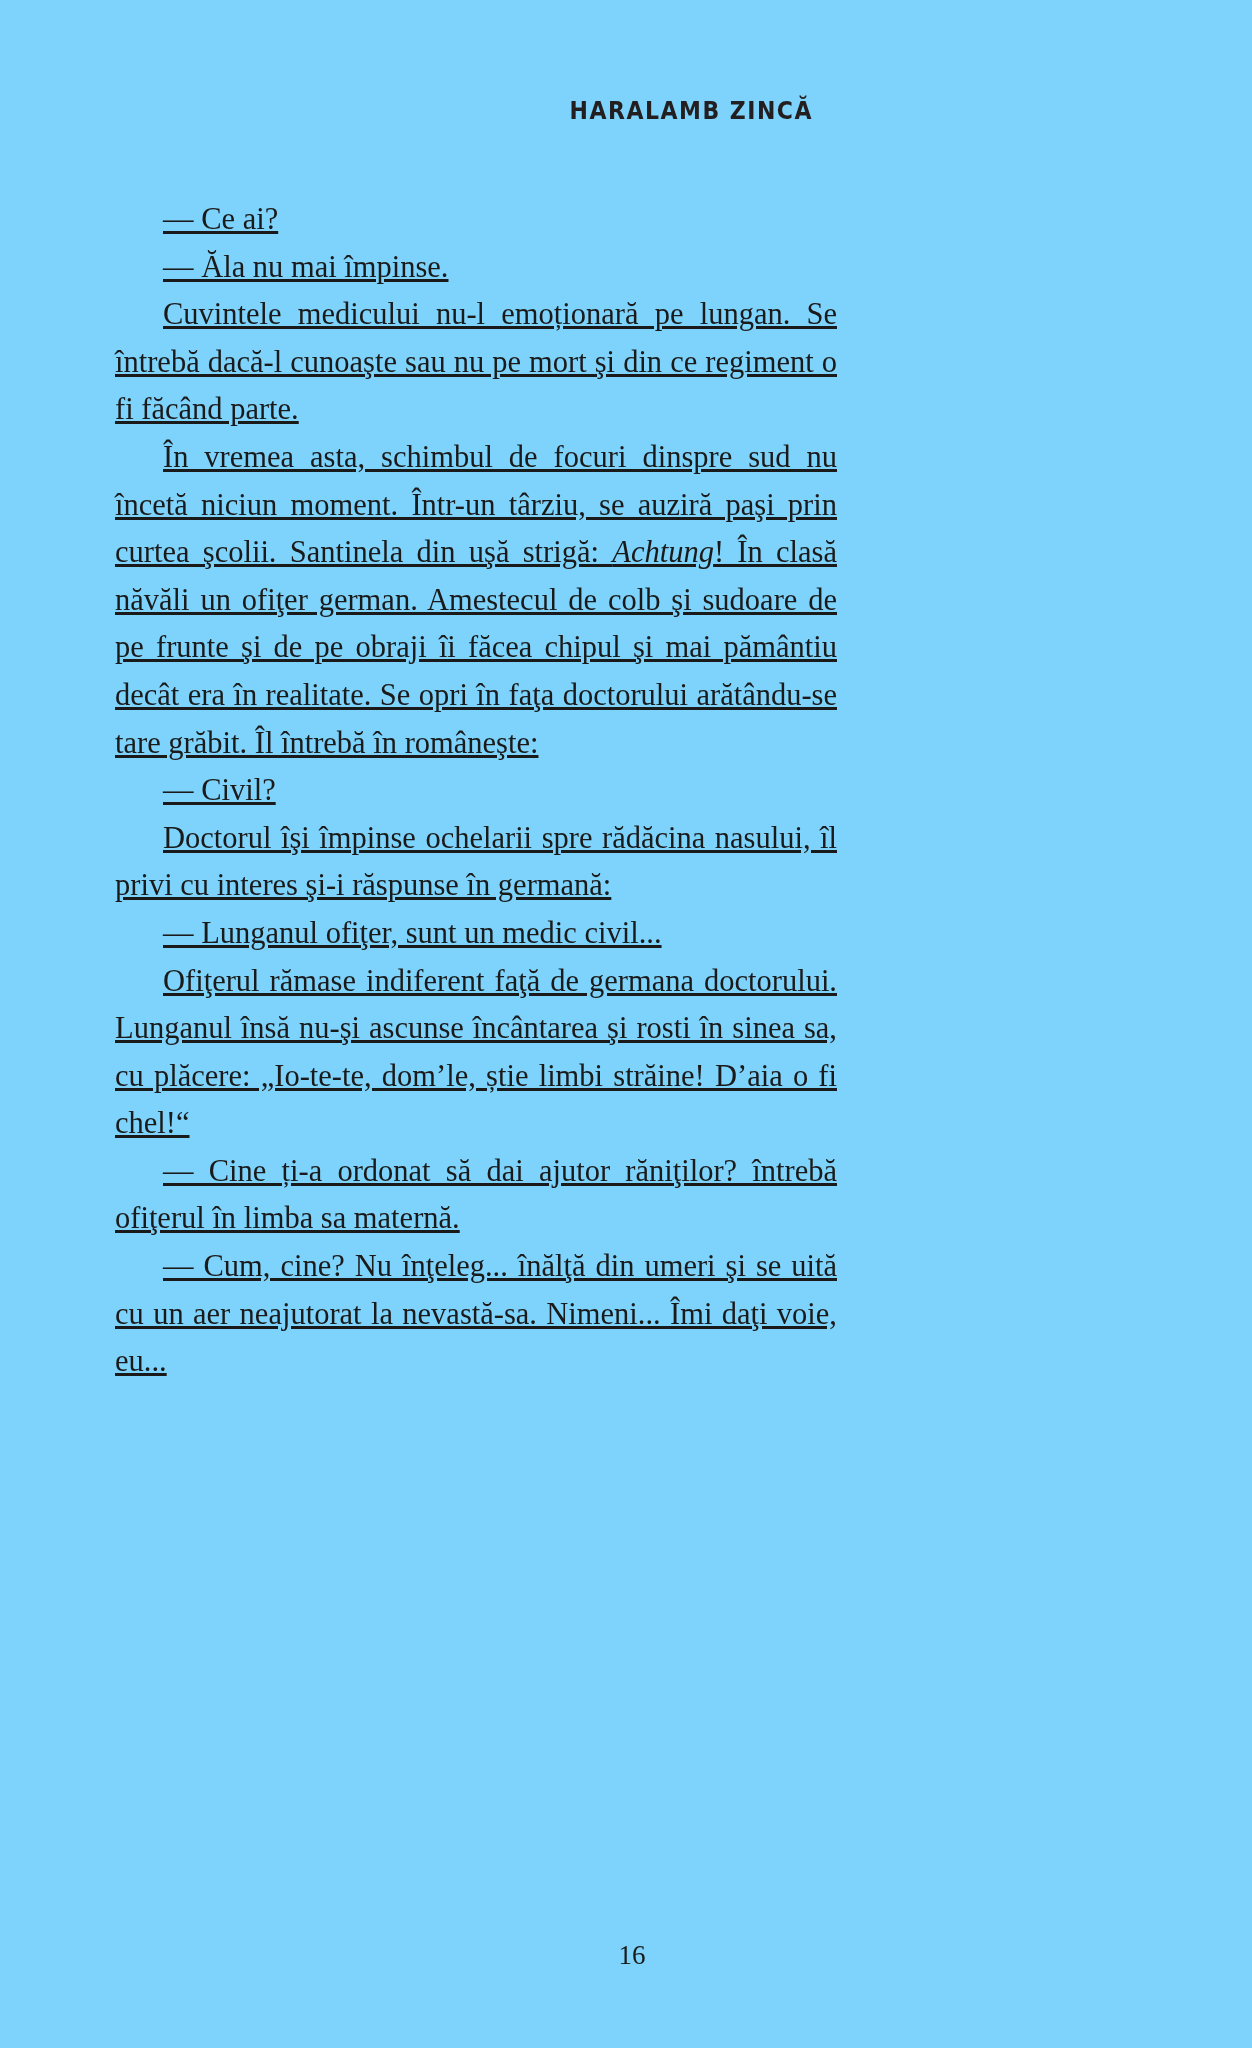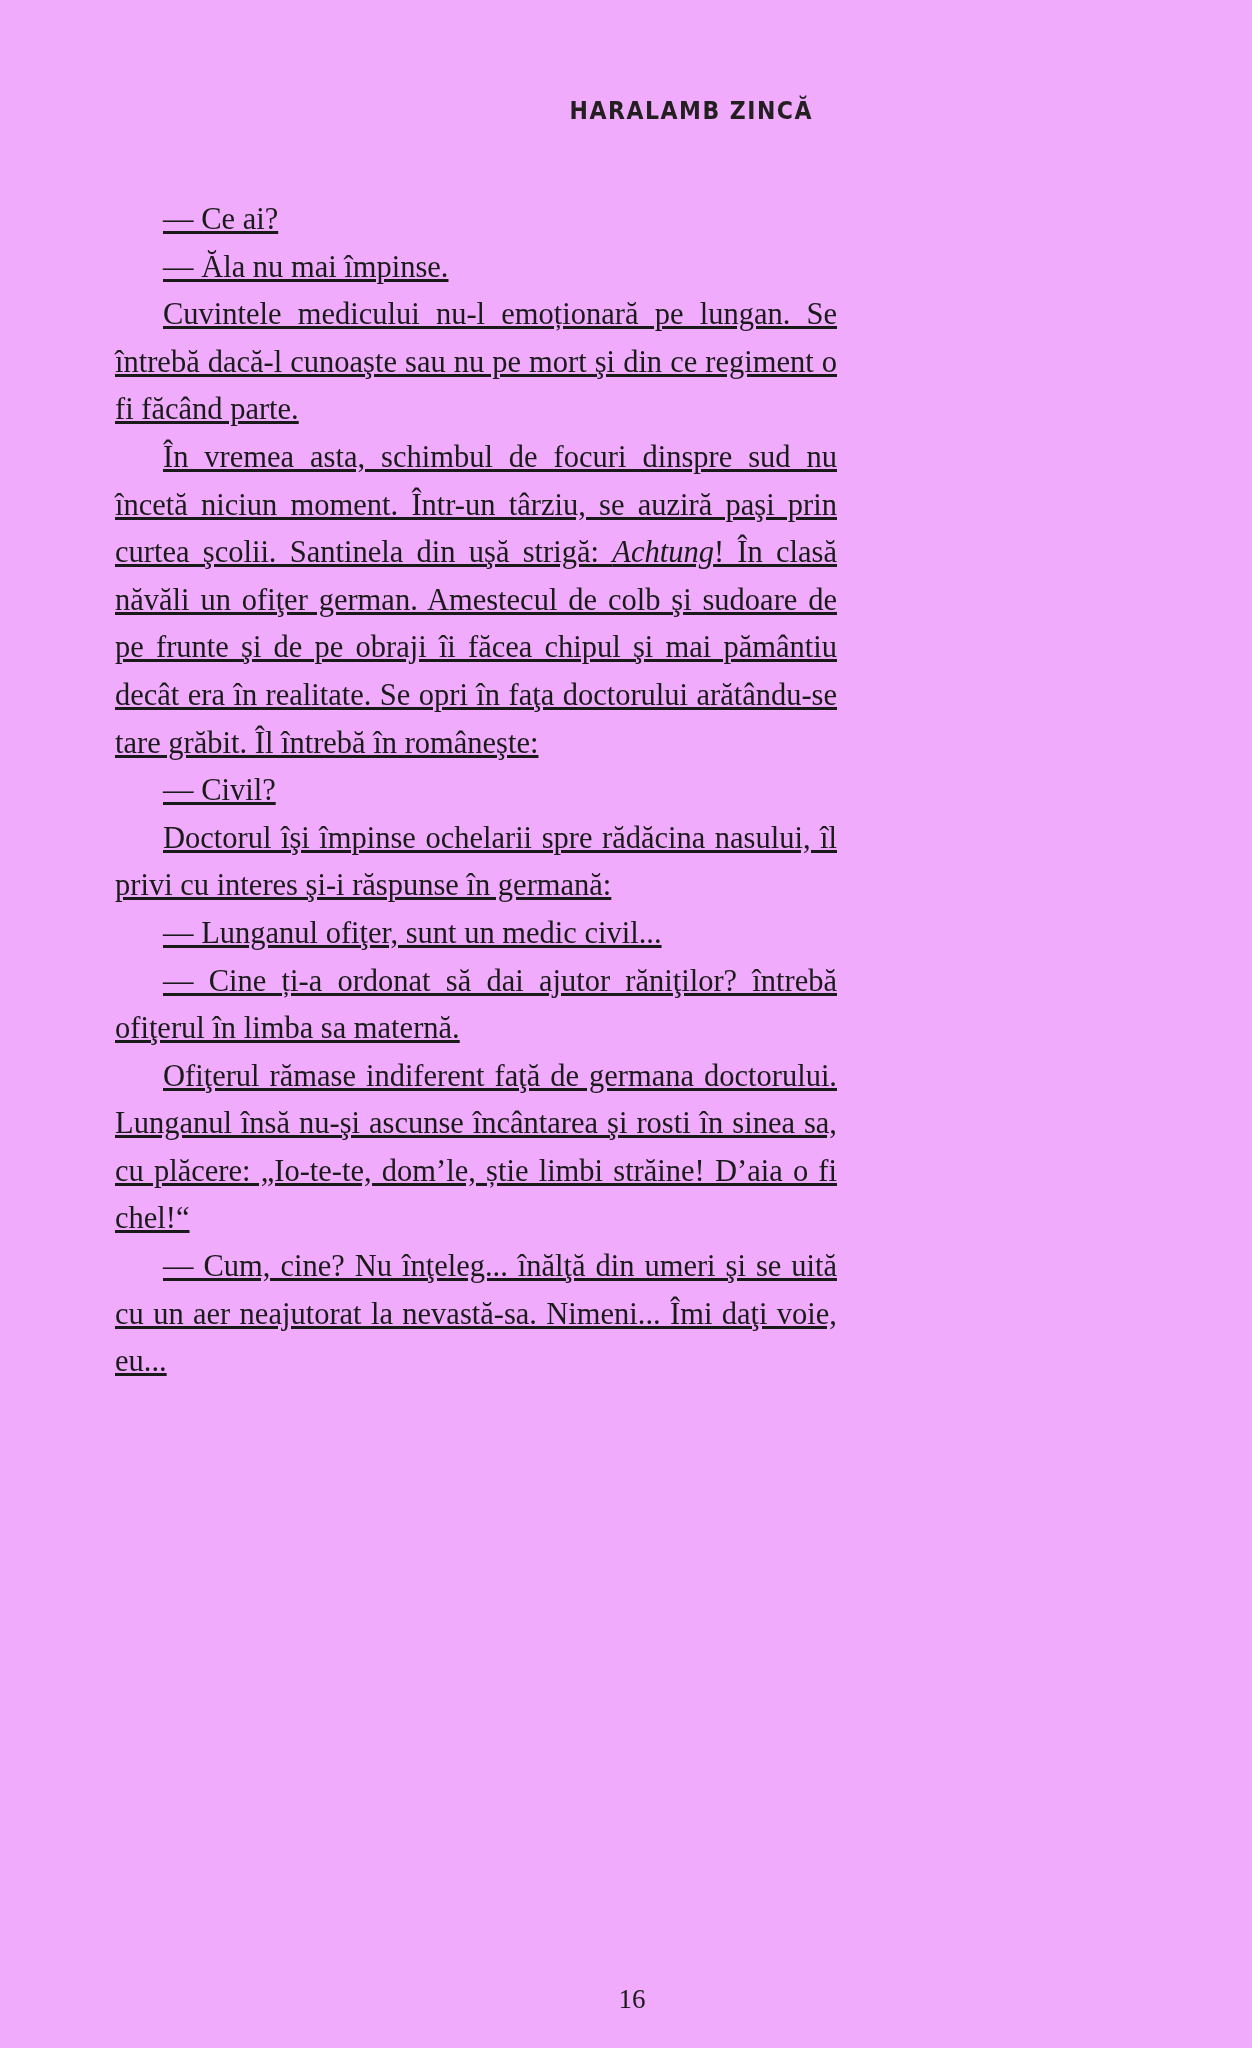--- a/index.html
+++ b/index.html
@@ -12,21 +12,21 @@
     height: 2048px;
     position: relative;
     font-family: "Liberation Serif", serif;
     color: #1a1a1a;
     overflow: hidden;
   }
 
   .page {
     position: absolute;
     inset: 0;
-    background: #f0abfc;
+    background: #7dd3fc;
   }
 
   
   .running-head {
     position: absolute;
     left: 0;
     right: 0;
     top: 96px;
     text-align: center;
     padding-left: 130px;   
@@ -71,21 +71,21 @@
   .ital {
     font-style: italic;
     margin-top: 29px;
   }
 
   
   .folio {
     position: absolute;
     left: 0;
     right: 0;
-    top: 1984px;
+    top: 1940px;
     text-align: center;
     font-family: "Liberation Serif", serif;
     font-size: 27px;
     color: #1a1a1a;
     padding-left: 12px;
   }
 </style>
 </head>
 <body>
 
@@ -105,23 +105,23 @@
     <p>Cuvintele medicului nu-l emoționară pe lungan. Se întrebă dacă-l cunoaşte sau nu pe mort şi din ce regiment o fi făcând parte.</p>
 
     <p><span>În vremea asta, schimbul de focuri dinspre sud nu încetă niciun moment. Într-un târziu, se auziră paşi prin curtea şcolii. Santinela din uşă strigă: </span><i class="ital">Achtung</i><span>! În clasă năvăli un ofiţer german. Amestecul de colb şi sudoare de pe frunte şi de pe obraji îi făcea chipul şi mai pământiu decât era în realitate. Se opri în faţa doctorului arătându-se tare grăbit. Îl întrebă în româneşte:</span></p>
 
     <p>— Civil?</p>
 
     <p>Doctorul îşi împinse ochelarii spre rădăcina nasului, îl privi cu interes şi-i răspunse în germană:</p>
 
     <p>— Lunganul ofiţer, sunt un medic civil...</p>
 
+    <p>Ofiţerul rămase indiferent faţă de germana doctorului. Lunganul însă nu-şi ascunse încântarea şi rosti în sinea sa, cu plăcere: „Io-te-te, dom’le, știe limbi străine! D’aia o fi chel!“</p>
+
     <p>— Cine ți-a ordonat să dai ajutor răniţilor? întrebă ofiţerul în limba sa maternă.</p>
-
-    <p>Ofiţerul rămase indiferent faţă de germana doctorului. Lunganul însă nu-şi ascunse încântarea şi rosti în sinea sa, cu plăcere: „Io-te-te, dom’le, știe limbi străine! D’aia o fi chel!“</p>
 
     <p>— Cum, cine? Nu înţeleg... înălţă din umeri şi se uită cu un aer neajutorat la nevastă-sa. Nimeni... Îmi daţi voie, eu...</p>
 
 
   </div>
 
   <div class="folio">16</div>
 
 </div>
 

